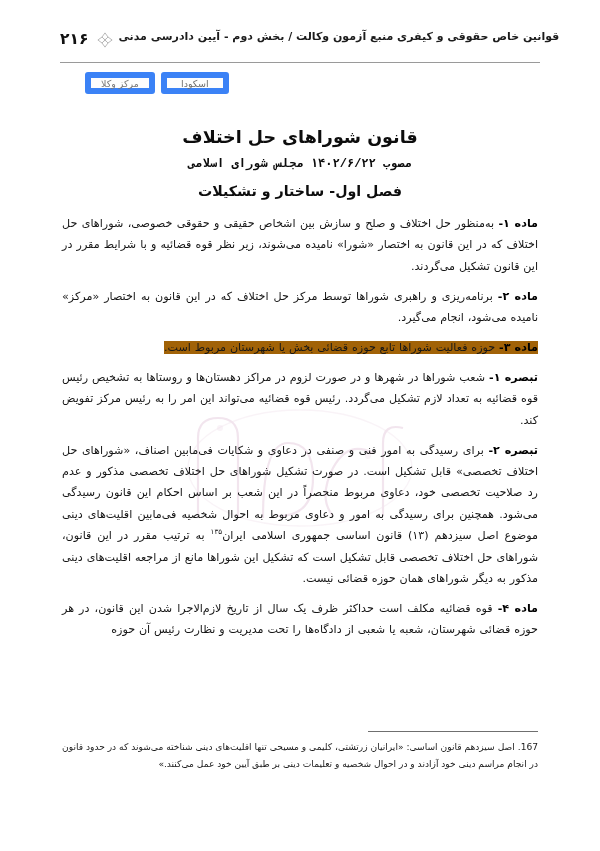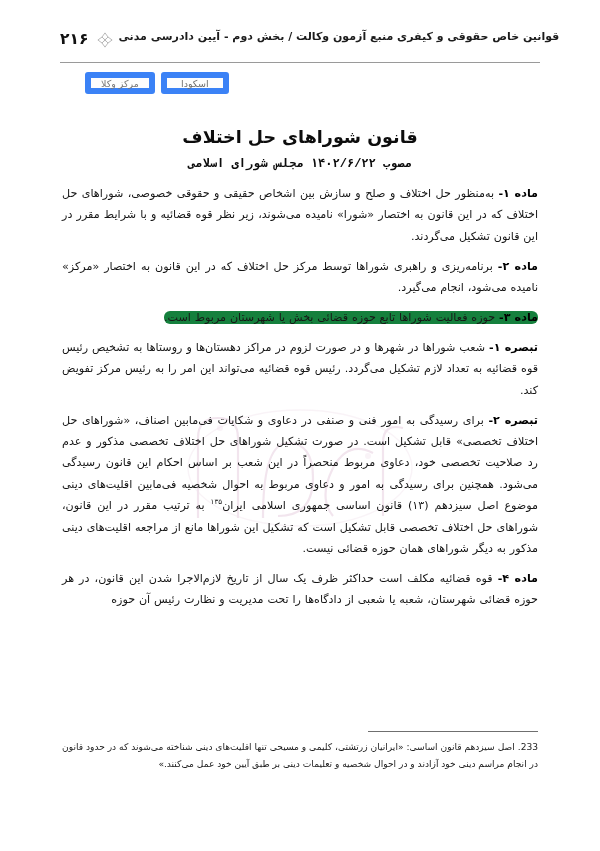--- a/index.html
+++ b/index.html
@@ -151,23 +151,22 @@
     text-align-last: right;
     margin: 0 0 8.5px 0;
     color: #161616;
     word-spacing: 0.3px;
   }
   .lbl {
     font-weight: bold;
     color: #000;
   }
   .hl {
-    background: #15803d;
+    background: #a16207;
     box-decoration-break: clone;
-    border-radius: 6px;
     -webkit-box-decoration-break: clone;
   }
   sup.fn {
     font-size: 7.2px;
     vertical-align: super;
     line-height: 0;
   }
 
   
   .footnote-sep {
@@ -233,32 +232,33 @@
         <circle cx="52" cy="30" r="3"></circle>
         <circle cx="200" cy="58" r="3"></circle>
       </g>
     </svg>
   </div>
 
   <div class="content">
 
     <h1 class="doc-title">قانون شوراهای حل اختلاف</h1>
     <div class="doc-subtitle">مصوب ۱۴۰۲/۶/۲۲ مجلس شورای اسلامی</div>
+    <h2 class="chapter-heading">فصل اول- ساختار و تشکیلات</h2>
 
     <p class="para"><span class="lbl">ماده ۱-</span><span> به‌منظور حل اختلاف و صلح و سازش بین اشخاص حقیقی و حقوقی خصوصی، شوراهای حل اختلاف که در این قانون به اختصار «شورا» نامیده می‌شوند، زیر نظر قوه قضائیه و با شرایط مقرر در این قانون تشکیل می‌گردند.</span></p>
 
     <p class="para"><span class="lbl">ماده ۲-</span><span> برنامه‌ریزی و راهبری شوراها توسط مرکز حل اختلاف که در این قانون به اختصار «مرکز» نامیده می‌شود، انجام می‌گیرد.</span></p>
 
 
     <p class="para"><span class="hl"><span class="lbl">ماده ۳-</span><span> حوزه فعالیت شوراها تابع حوزه قضائی بخش یا شهرستان مربوط است.</span></span></p>
 
     <p class="para"><span class="lbl">تبصره ۱-</span><span> شعب شوراها در شهرها و در صورت لزوم در مراکز دهستان‌ها و روستاها به تشخیص رئیس قوه قضائیه به تعداد لازم تشکیل می‌گردد. رئیس قوه قضائیه می‌تواند این امر را به رئیس مرکز تفویض کند.</span></p>
 
     <p class="para"><span class="lbl">تبصره ۲-</span><span> برای رسیدگی به امور فنی و صنفی در دعاوی و شکایات فی‌مابین اصناف، «شوراهای حل اختلاف تخصصی» قابل تشکیل است. در صورت تشکیل شوراهای حل اختلاف تخصصی مذکور و عدم رد صلاحیت تخصصی خود، دعاوی مربوط منحصراً در این شعب بر اساس احکام این قانون رسیدگی می‌شود. همچنین برای رسیدگی به امور و دعاوی مربوط به احوال شخصیه فی‌مابین اقلیت‌های دینی موضوع اصل سیزدهم (۱۳) قانون اساسی جمهوری اسلامی ایران</span><sup class="fn">۱۳۵</sup><span> به ترتیب مقرر در این قانون، شوراهای حل اختلاف تخصصی قابل تشکیل است که تشکیل این شوراها مانع از مراجعه اقلیت‌های دینی مذکور به دیگر شوراهای همان حوزه قضائی نیست.</span></p>
 
     <p class="para"><span class="lbl">ماده ۴-</span><span> قوه قضائیه مکلف است حداکثر ظرف یک سال از تاریخ لازم‌الاجرا شدن این قانون، در هر حوزه قضائی شهرستان، شعبه یا شعبی از دادگاه‌ها را تحت مدیریت و نظارت رئیس آن حوزه</span></p>
 
   </div>
 
   <div class="footnote-sep"></div>
-  <p class="footnote"><span>233.</span><span> اصل سیزدهم قانون اساسی: «ایرانیان زرتشتی، کلیمی و مسیحی تنها اقلیت‌های دینی شناخته می‌شوند که در حدود قانون در انجام مراسم دینی خود آزادند و در احوال شخصیه و تعلیمات دینی بر طبق آیین خود عمل می‌کنند.»</span></p>
+  <p class="footnote"><span>167.</span><span> اصل سیزدهم قانون اساسی: «ایرانیان زرتشتی، کلیمی و مسیحی تنها اقلیت‌های دینی شناخته می‌شوند که در حدود قانون در انجام مراسم دینی خود آزادند و در احوال شخصیه و تعلیمات دینی بر طبق آیین خود عمل می‌کنند.»</span></p>
 
 </div>
 
 </body></html>

